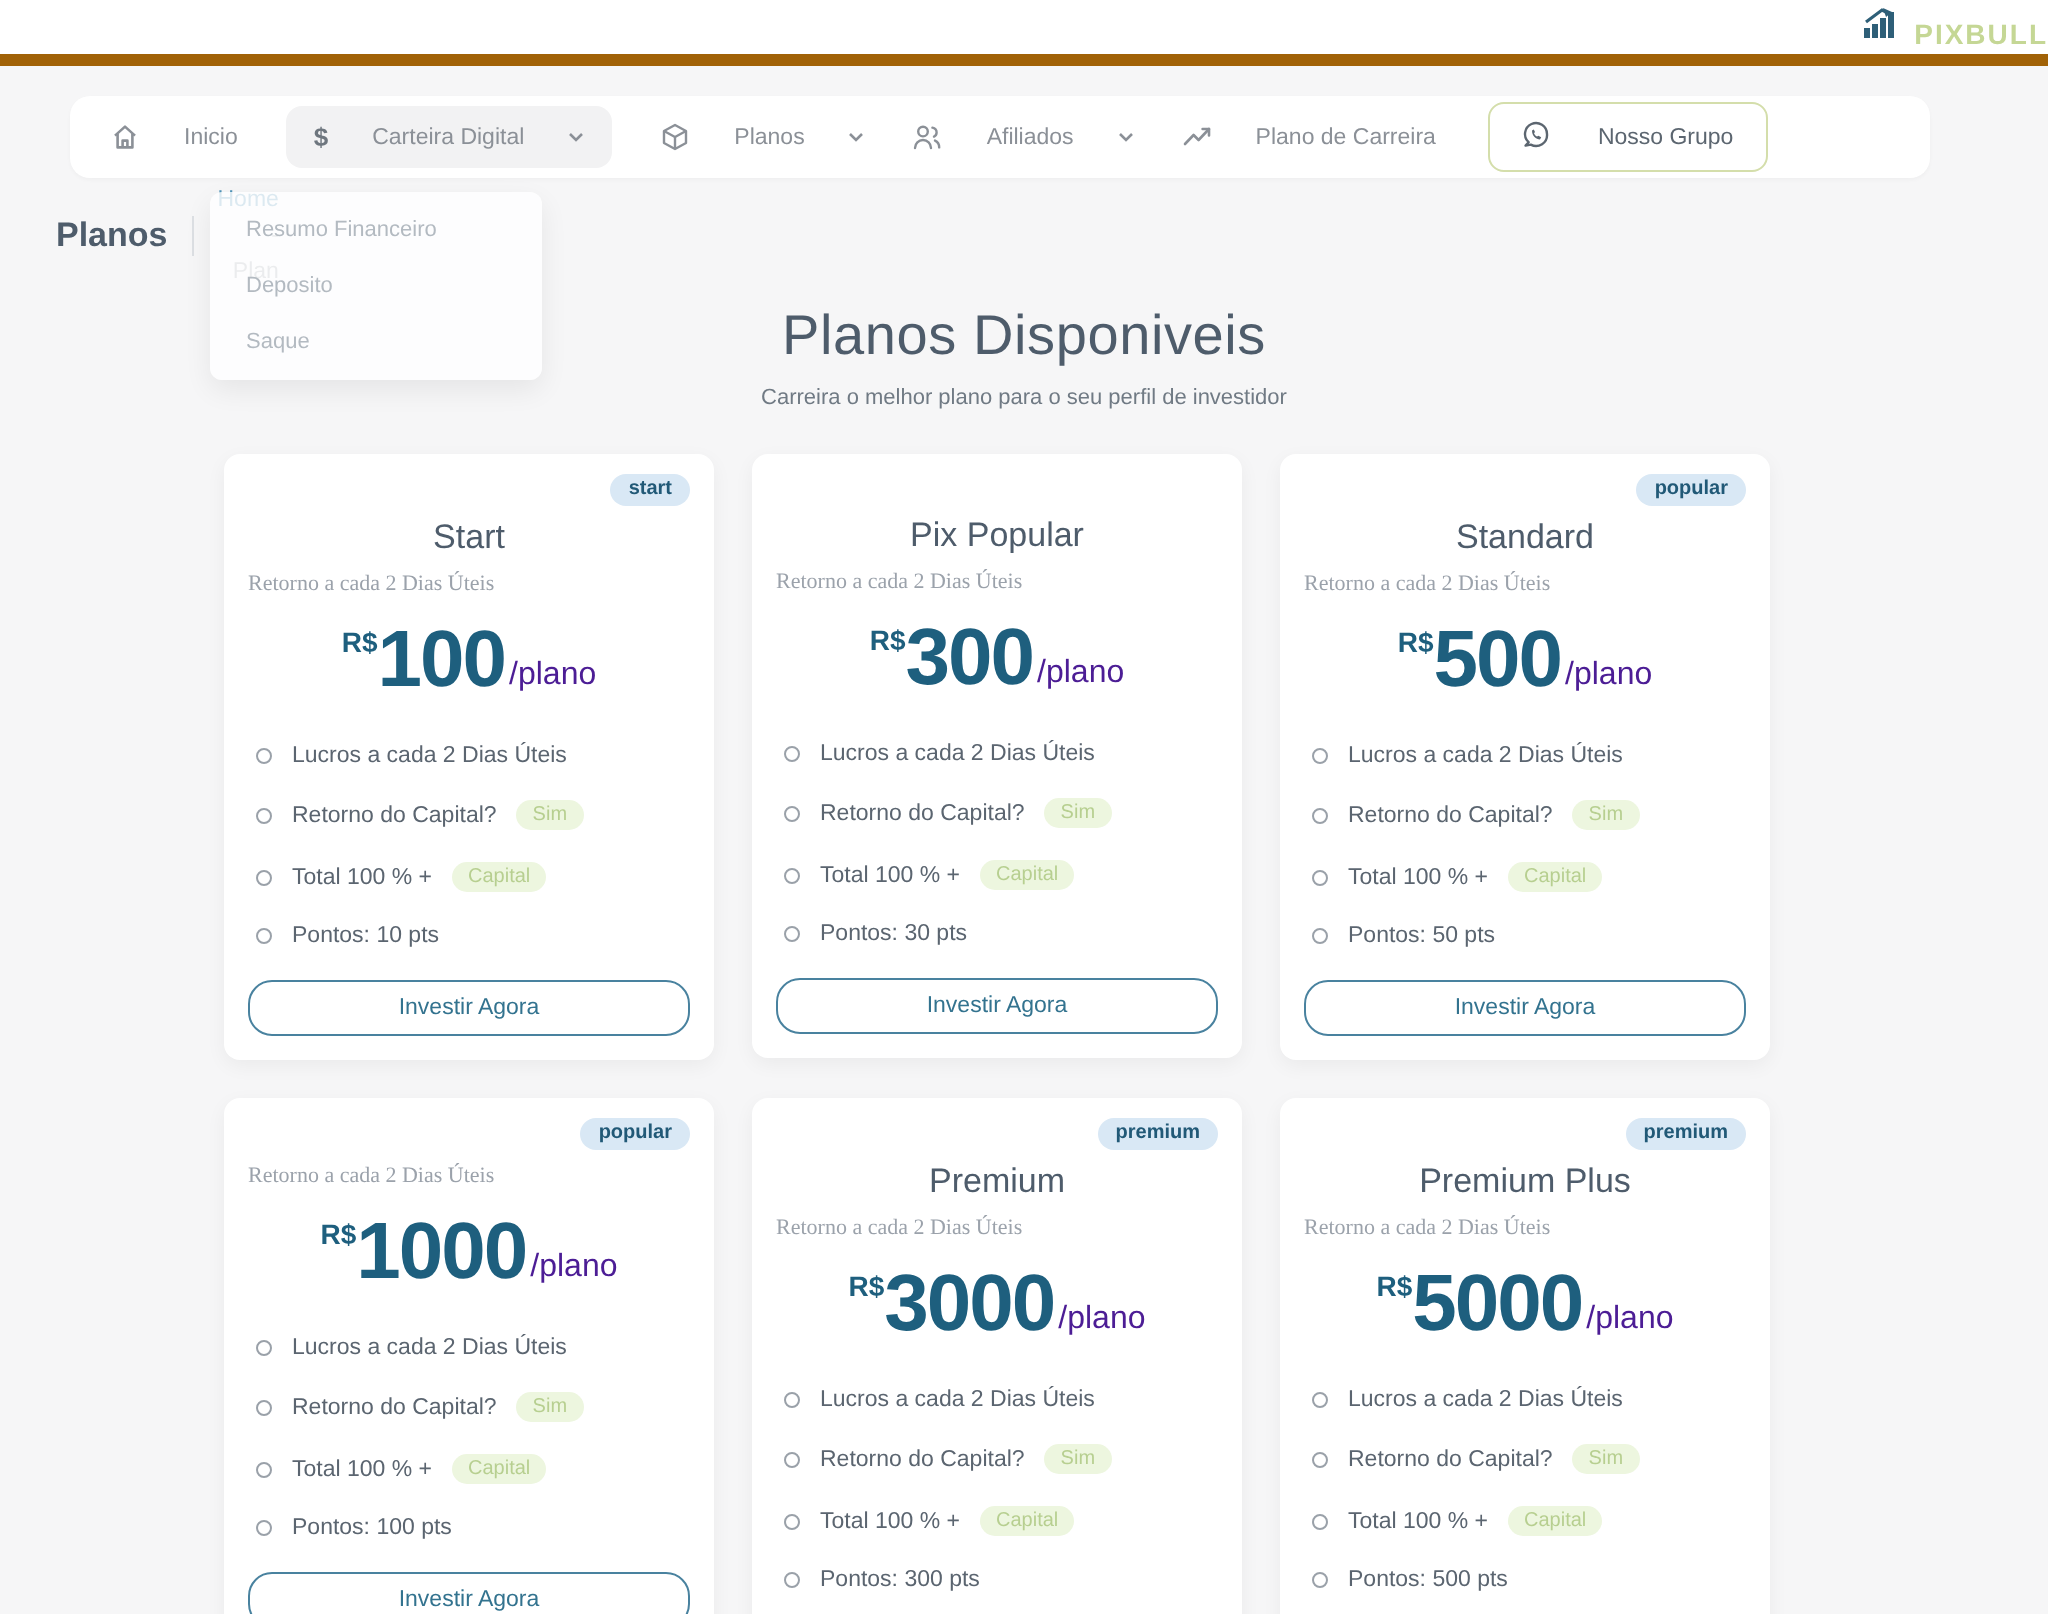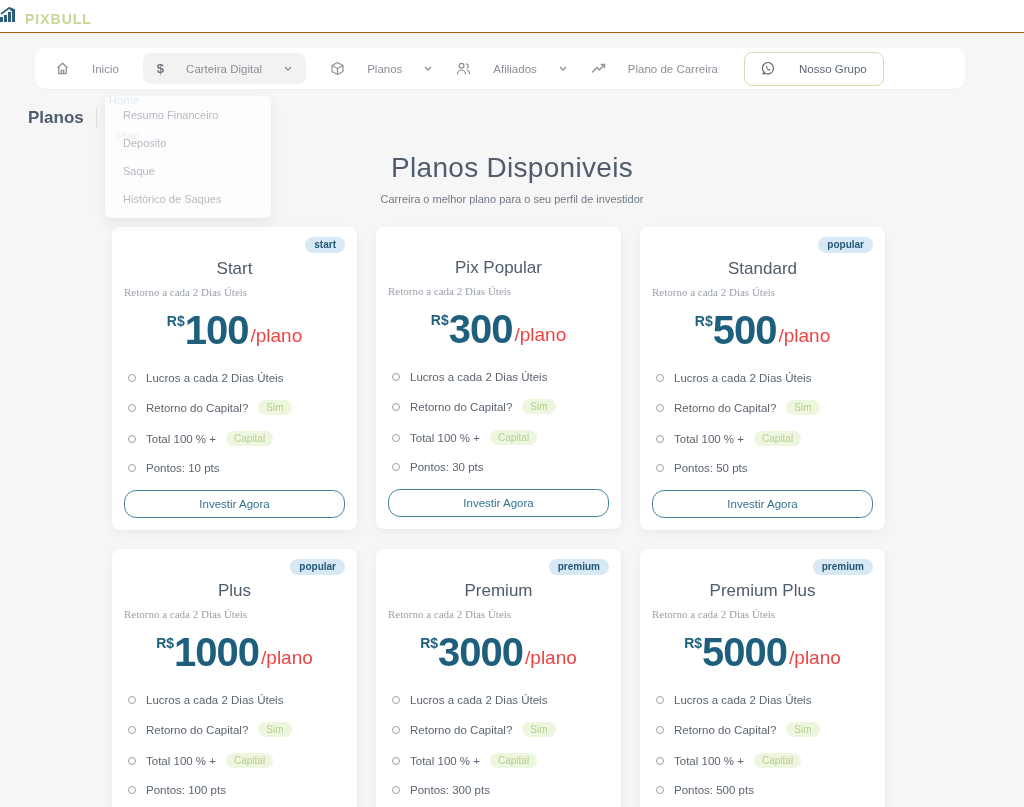--- a/index.html
+++ b/index.html
@@ -5,22 +5,22 @@
   * { margin:0; padding:0; box-sizing:border-box; }
   html,body { width:1024px; height:807px; }
   body {
     font-family:"Liberation Sans", sans-serif;
     background:#f6f6f7;
     position:relative;
     overflow:hidden;
   }
   
   .topbar {
-    height:33px; background:#ffffff; border-bottom:1px solid #a16207;
-    display:flex; align-items:center; justify-content:flex-start;
+    height:33px; background:#ffffff; border-bottom:6px solid #a16207;
+    display:flex; align-items:center; justify-content:flex-end;
   }
   .logo { display:flex; align-items:flex-end; gap:3px; cursor:pointer; }
   .logo-text { font-size:14px; font-weight:bold; color:#c5d795; letter-spacing:1px; line-height:14px; }
   
   .navbar {
     margin:15px 0 0 35px; width:930px; height:41px;
     background:#ffffff; border-radius:10px;
     display:flex; align-items:center; padding:0 20px; gap:24px;
     box-shadow:0 1px 2px rgba(0,0,0,0.03);
   }
@@ -69,21 +69,21 @@
   .badge-row { display:flex; justify-content:flex-end; min-height:15px; }
   .plan-badge {
     background:#d9e8f5; color:#215977; font-size:10px; font-weight:600;
     padding:2px 9px; border-radius:9px; line-height:12px;
   }
   .plan-name { text-align:center; font-size:17px; font-weight:500; color:#4e5c6b; margin-top:6px; }
   .plan-period { text-align:left; font-size:11px; color:#9ba2ab; margin-top:7px;font-family:Liberation Serif, serif; }
   .price-row { display:flex; justify-content:center; margin-top:12px; }
   .price-cur { font-size:14px; font-weight:700; color:#1e5f7e; margin-top:3px; }
   .price-val { font-size:40px; font-weight:700; color:#1e5f7e; line-height:1; letter-spacing:-1px; }
-  .price-per { font-size:19px; color:#ef4444; align-self:flex-end; margin:0 0 3px 2px; }
+  .price-per { font-size:16px; color:#4c1d95; align-self:flex-end; margin:0 0 3px 2px; }
   .features { margin:22px 0 0 4px; }
   .feature { display:flex; align-items:center; gap:10px; margin-bottom:16px; }
   .dot { width:8px; height:8px; border:1.5px solid #9aa1a9; border-radius:50%; flex:none; }
   .ftext { font-size:11.5px; color:#5b6570; }
   .ftag { background:#edf6df; color:#b7cf90; font-size:10px; padding:2px 8px; border-radius:8px; }
   .invest-btn {
     display:block; width:100%; margin-top:6px;
     background:#ffffff; border:1.3px solid #49829f; color:#33738f;
     font-size:11.5px; padding:7px 0; border-radius:12px; text-align:center;
     cursor:pointer; font-family:inherit;
@@ -192,21 +192,20 @@
     <span class="crumb-home">Home</span>
     <span class="crumb-sep">-</span>
     <span class="crumb-cur">Plan</span>
   </span>
 </div>
 
 <div class="dropdown">
   <div class="dropdown-item">Resumo Financeiro</div>
   <div class="dropdown-item">Deposito</div>
   <div class="dropdown-item">Saque</div>
-  <div class="dropdown-item">Histórico de Saques</div>
 </div>
 
 <div class="section-head">
   <div class="section-title">Planos Disponiveis</div>
   <div class="section-sub">Carreira o melhor plano para o seu perfil de investidor</div>
 </div>
 
 <div class="grid">
   <div class="card">
     <div class="badge-row">
@@ -307,21 +306,20 @@
           <span class="ftext">Pontos: 50 pts</span>
         </div>
       </div>
     <button class="invest-btn">Investir Agora</button>
   </div>
 
   <div class="card">
     <div class="badge-row">
       <span class="plan-badge">popular</span>
     </div>
-    <div class="plan-name">Plus</div>
     <div class="plan-period">Retorno a cada 2 Dias Úteis</div>
     <div class="price-row">
       <span class="price-cur">R$</span>
       <span class="price-val">1000</span>
       <span class="price-per">/plano</span>
     </div>
     <div class="features">
         <div class="feature">
           <span class="dot"></span>
           <span class="ftext">Lucros a cada 2 Dias Úteis</span>

